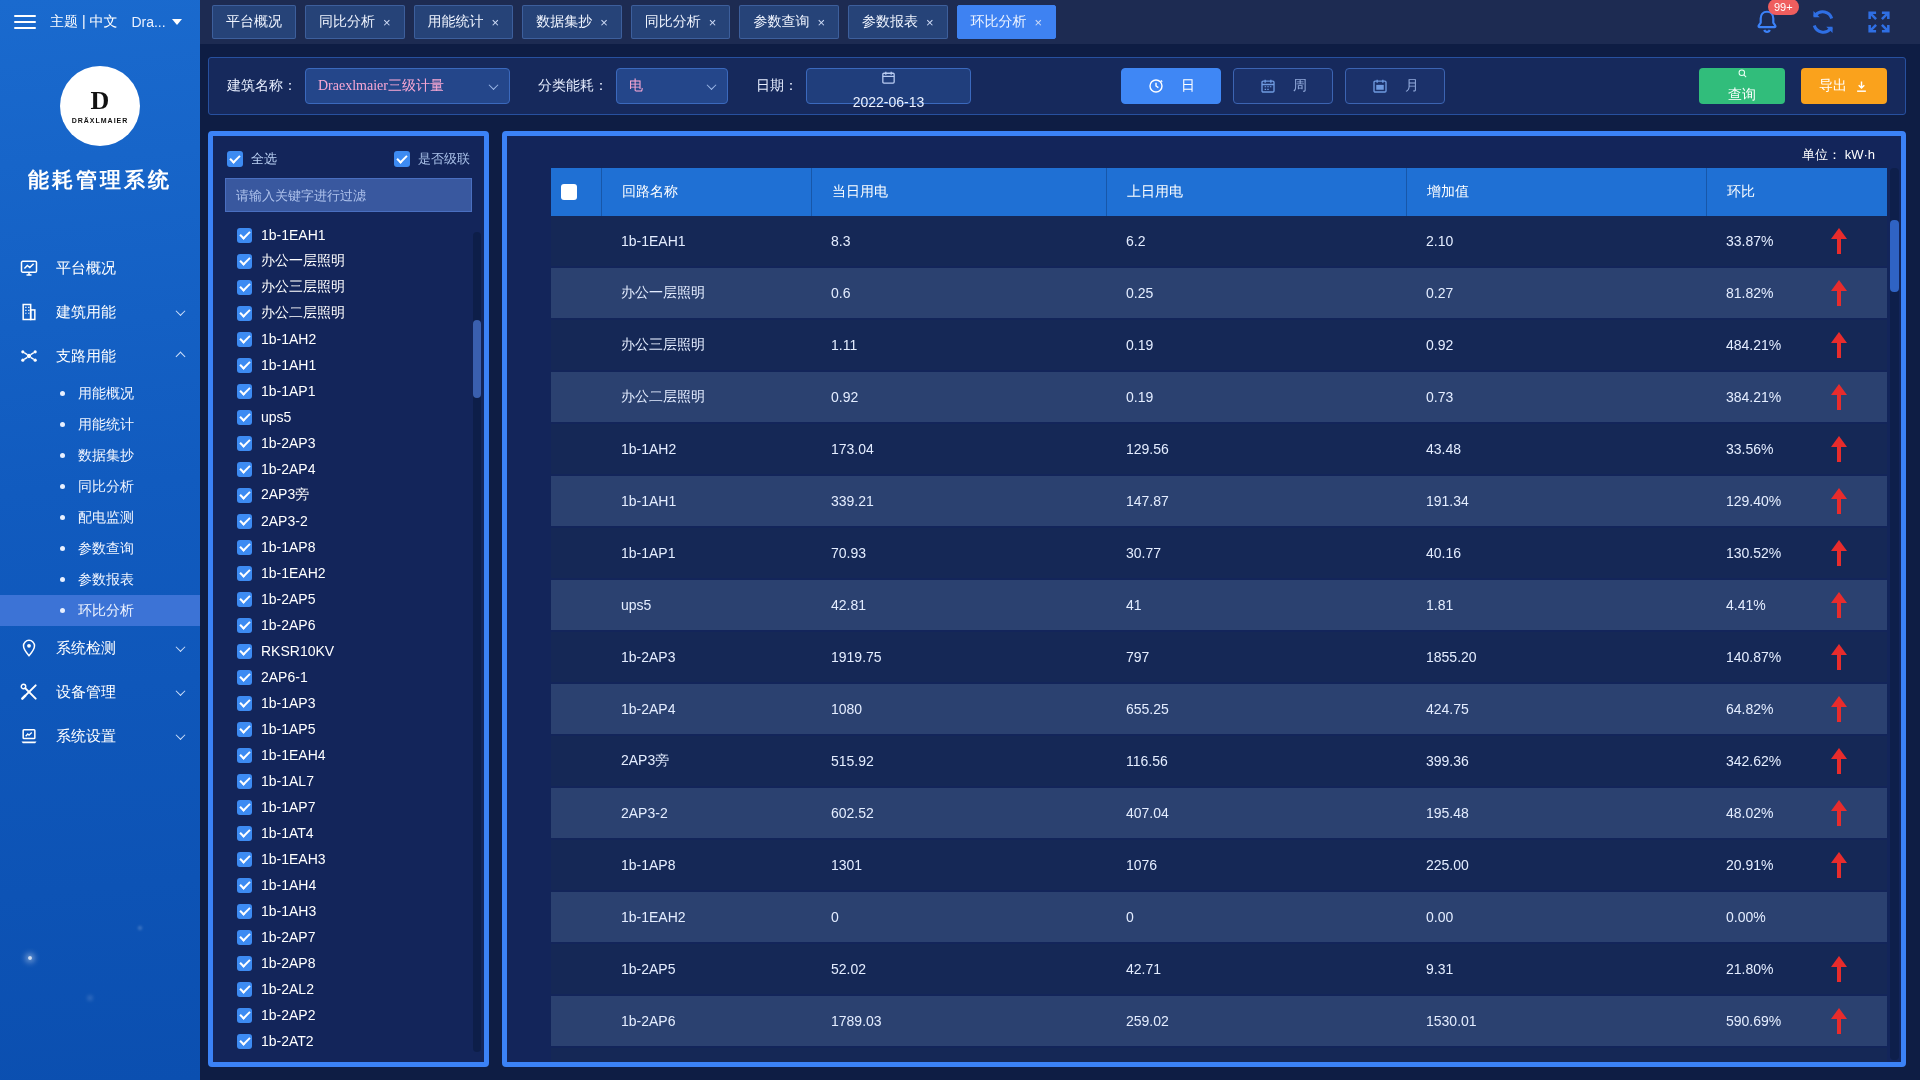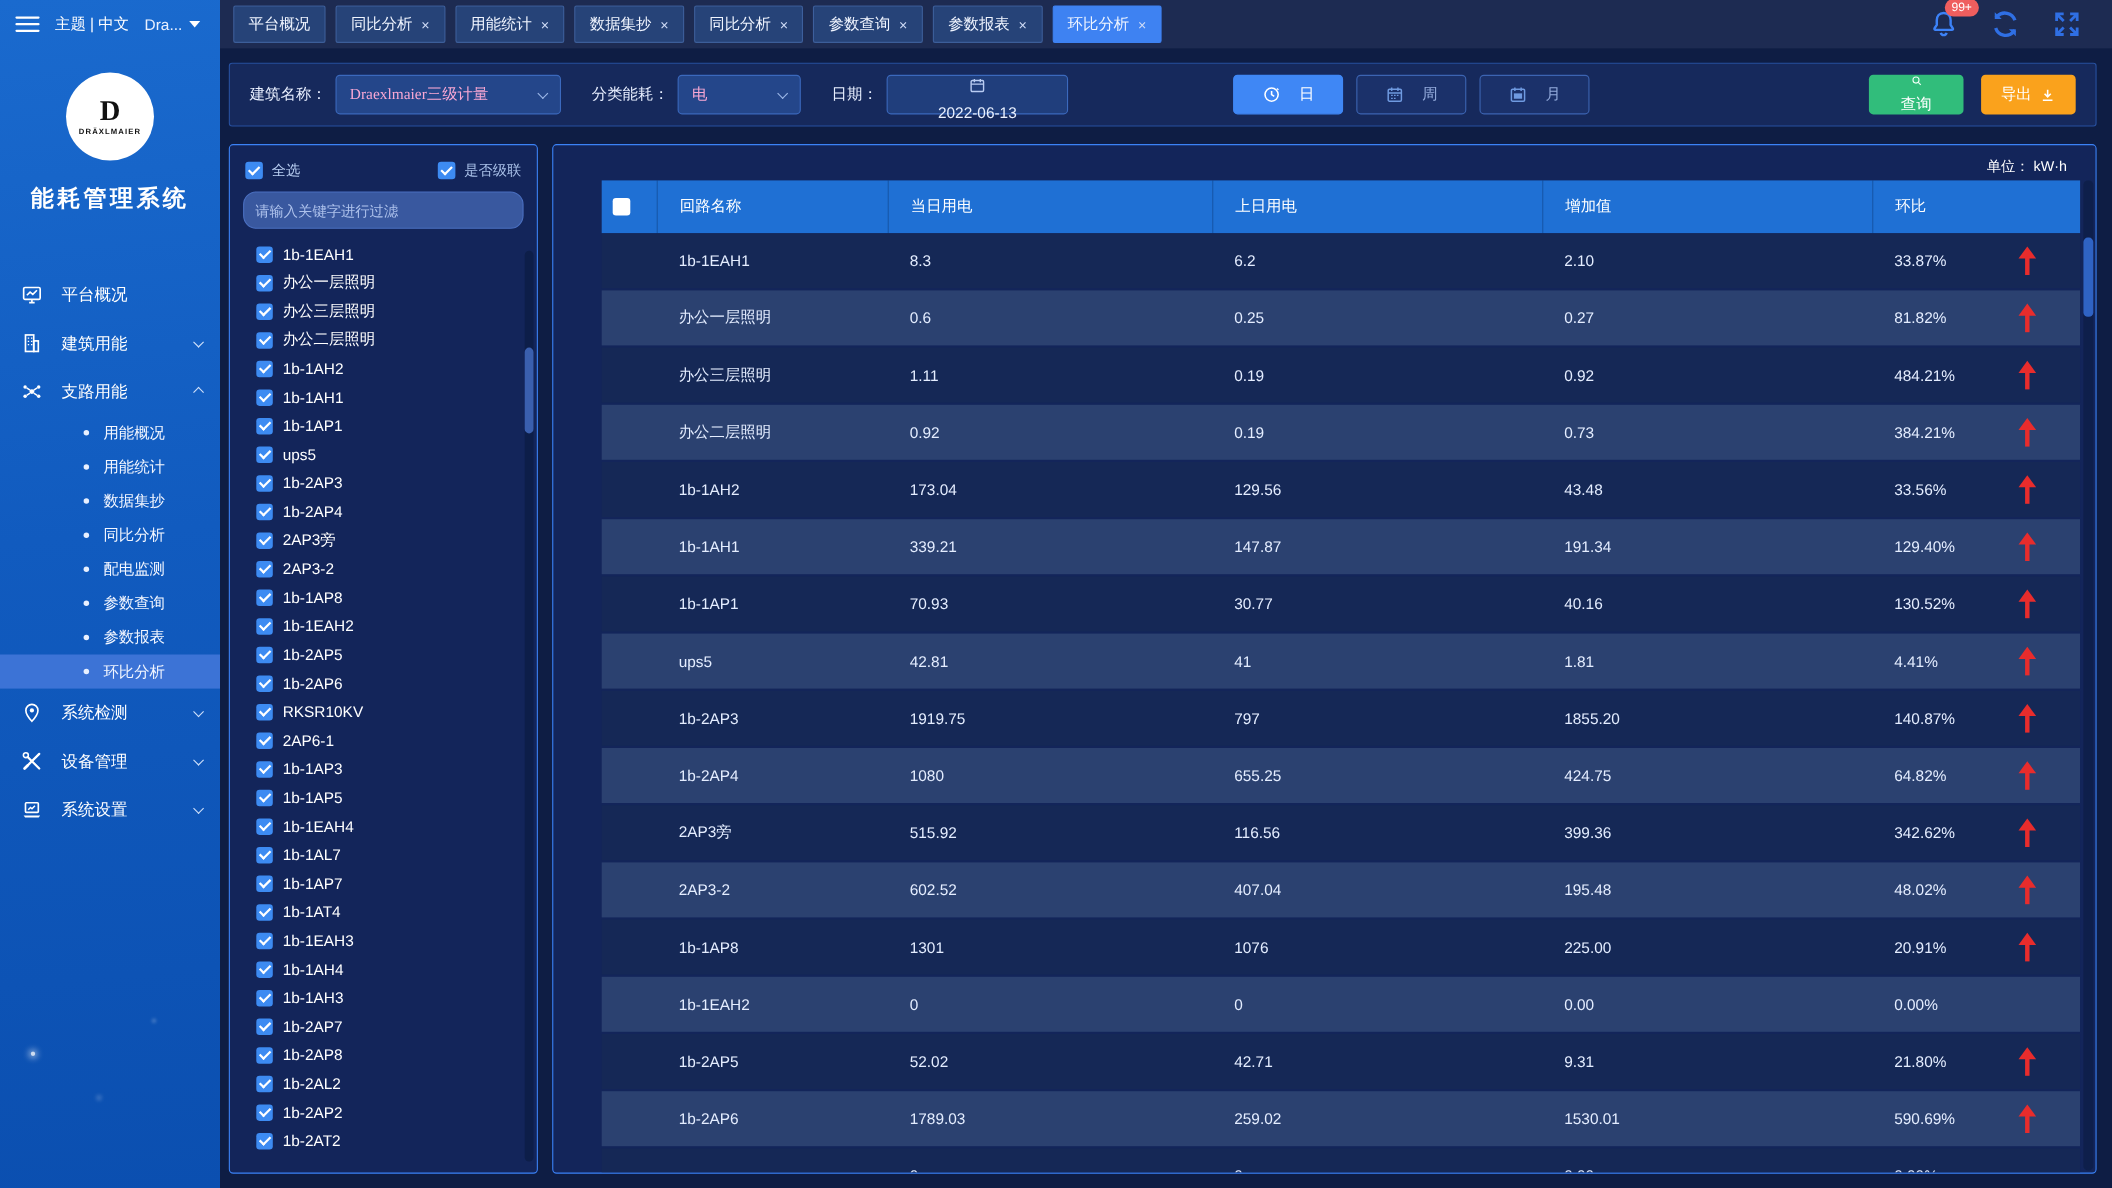--- a/index.html
+++ b/index.html
@@ -31,21 +31,21 @@
   .logo-text{ font-size:7px; letter-spacing:1px; font-weight:bold; margin-top:3px;}
   .app-title{ margin-top:20px; font-size:21px; font-weight:bold; letter-spacing:3px; text-align:center;}
   .menu{ margin-top:52px; }
   .menu-item{ display:flex; align-items:center; height:44px; padding:0 16px 0 18px; cursor:pointer; color:#fff; position:relative;}
   .menu-item .mi-icon{ width:22px; height:22px; flex:none; margin-right:16px; display:flex; align-items:center; justify-content:center;}
   .mi-icon svg{ width:20px; height:20px; }
   .menu-item .mi-label{ font-size:15px; flex:1; }
   .chev{ width:7px;height:7px;border-right:1.6px solid #cfe0fa;border-bottom:1.6px solid #cfe0fa; flex:none;}
   .chev.down{ transform:rotate(45deg) translate(-1px,-1px);}
   .chev.up{ transform:rotate(-135deg);}
-  .submenu-item{ display:flex; align-items:center; height:31px; padding-left:76px; cursor:pointer; font-size:14px; color:#f2f6ff;text-align:center;}
+  .submenu-item{ display:flex; align-items:center; height:31px; padding-left:60px; cursor:pointer; font-size:14px; color:#f2f6ff;text-align:center;}
   .submenu-item .dot{ width:5px;height:5px;border-radius:50%;background:#e8f0ff;margin-right:13px;flex:none;}
   .submenu-item.active{ background:#3c73d6; }
 
   
   .main{ flex:1; display:flex; flex-direction:column; background:#0e1d44; min-width:0;}
   .topbar{ height:44px; flex:none; background:#1d2b52; display:flex; align-items:center; padding-left:12px;}
   .tabbar{ display:flex; gap:9px; align-items:center;}
   .tab{ height:34px; display:flex; align-items:center; gap:8px; padding:0 13px; background:#264378; border:1px solid rgba(90,130,200,.45); border-radius:2px; font-size:14px; color:#f0f5ff; cursor:pointer; white-space:nowrap;}
   .tab.active{ background:#3e82f2; border-color:#3e82f2;}
   .tab .x{ font-size:13px; color:#cfdcf7; line-height:1;}
@@ -70,32 +70,32 @@
   .gran-btn svg{ width:18px; height:18px;}
   .gran-btn.active{ background:#3f87f5; border-color:#3f87f5; color:#fff;}
   .act-btns{ margin-left:auto; display:flex; gap:16px;}
   .btn{ height:36px; border:none; border-radius:4px; display:flex; align-items:center; justify-content:center; gap:7px; font-size:14px; color:#fff; cursor:pointer; padding:0 16px; font-family:inherit;}
   .btn svg{ width:15px; height:15px;}
   .btn-query{ background:#31bd7b; width:86px;flex-direction:column;}
   .btn-export{ background:#faa21c; width:86px;}
 
   
   .content{ flex:1; display:flex; gap:13px; padding:16px 14px 13px 8px; min-height:0;}
-  .panel{ border:1px solid #3b82f6; border-radius:4px; background:#13255a; }
+  .panel{ border:5px solid #3b82f6; border-radius:4px; background:#13255a; }
 
   .tree-panel{ width:281px; flex:none; padding:12px; display:flex; flex-direction:column; position:relative; overflow:hidden;}
   .tree-head{ display:flex; align-items:center; justify-content:space-between; padding:2px 2px 0 2px;}
   .cb{ width:16px; height:16px; border-radius:3px; position:relative; flex:none; cursor:pointer;}
   .cb-blue{ background:#3d8bf2;}
   .cb-blue::after{ content:""; position:absolute; left:5px; top:2px; width:4px; height:8px; border-right:2px solid #fff; border-bottom:2px solid #fff; transform:rotate(45deg);}
   .cb-white{ background:#fff;}
   .cb-lbl{ display:flex; align-items:center; gap:8px; font-size:13px; cursor:pointer;}
   .lbl-selectall{ color:#bcd2f5;}
   .lbl-cascade{ color:#a9c0e8;}
-  .tree-search{ margin-top:10px; height:34px; width:100%; background:#39589f; border:1px solid #4a6fc0; border-radius:12px; color:#eaf1ff; font-size:13px; padding:0 10px; outline:none; font-family:inherit;}
+  .tree-search{ margin-top:10px; height:34px; width:100%; background:#39589f; border:1px solid #4a6fc0; border-radius:0; color:#eaf1ff; font-size:13px; padding:0 10px; outline:none; font-family:inherit;}
   .tree-search::placeholder{ color:#aec2ec;}
   .tree-list{ margin-top:10px; padding-left:12px; flex:1; overflow:hidden;}
   .tree-item{ height:26px; display:flex; align-items:center; gap:9px; cursor:pointer;}
   .tree-item .cb{ width:15px; height:15px;}
   .tree-item .cb-blue::after{ left:4.5px; top:1.5px;}
   .tree-item .ti-label{ font-size:14px; color:#fff; white-space:nowrap;}
   .tree-scroll{ position:absolute; right:3px; top:96px; bottom:10px; width:8px; border-radius:4px; background:rgba(10,25,60,.55);}
   .tree-thumb{ position:absolute; top:88px; left:0; width:8px; height:78px; border-radius:4px; background:#3a5fae; cursor:pointer;}
 
   .table-panel{ flex:1; min-width:0; padding:6px 14px 0 14px; display:flex; flex-direction:column; position:relative; overflow:hidden;}

